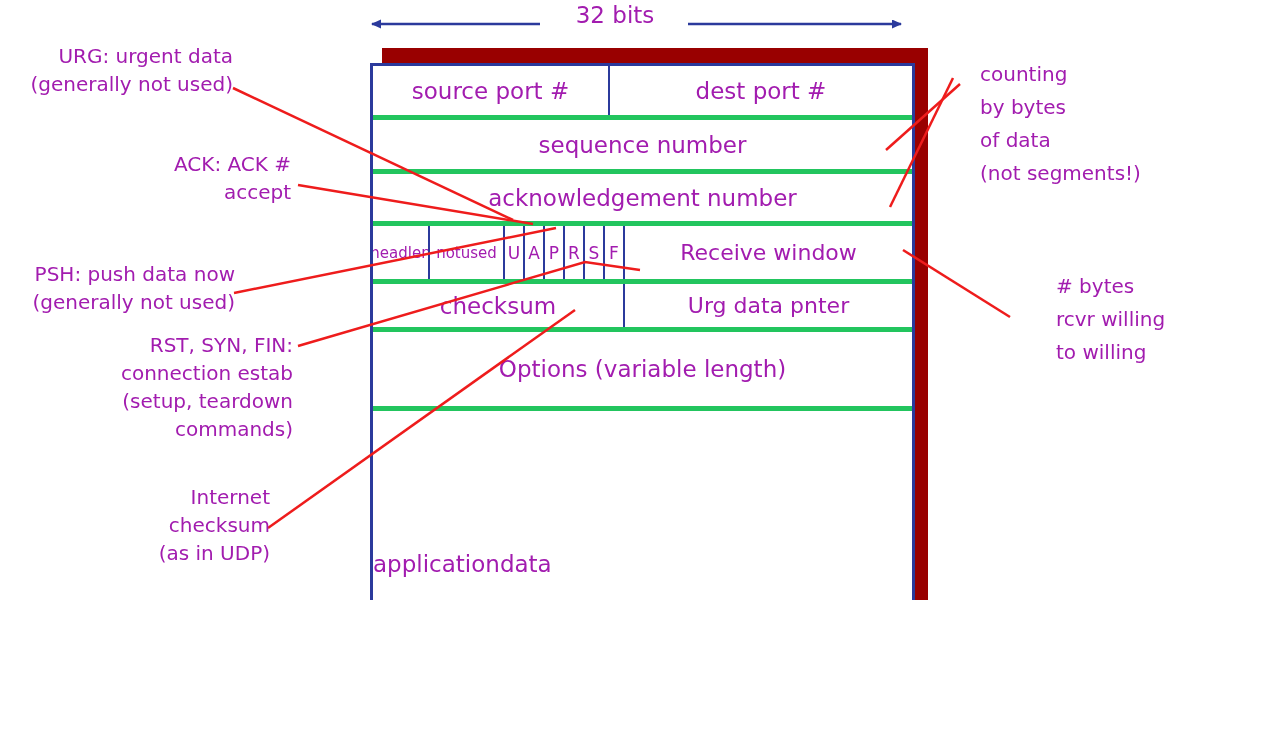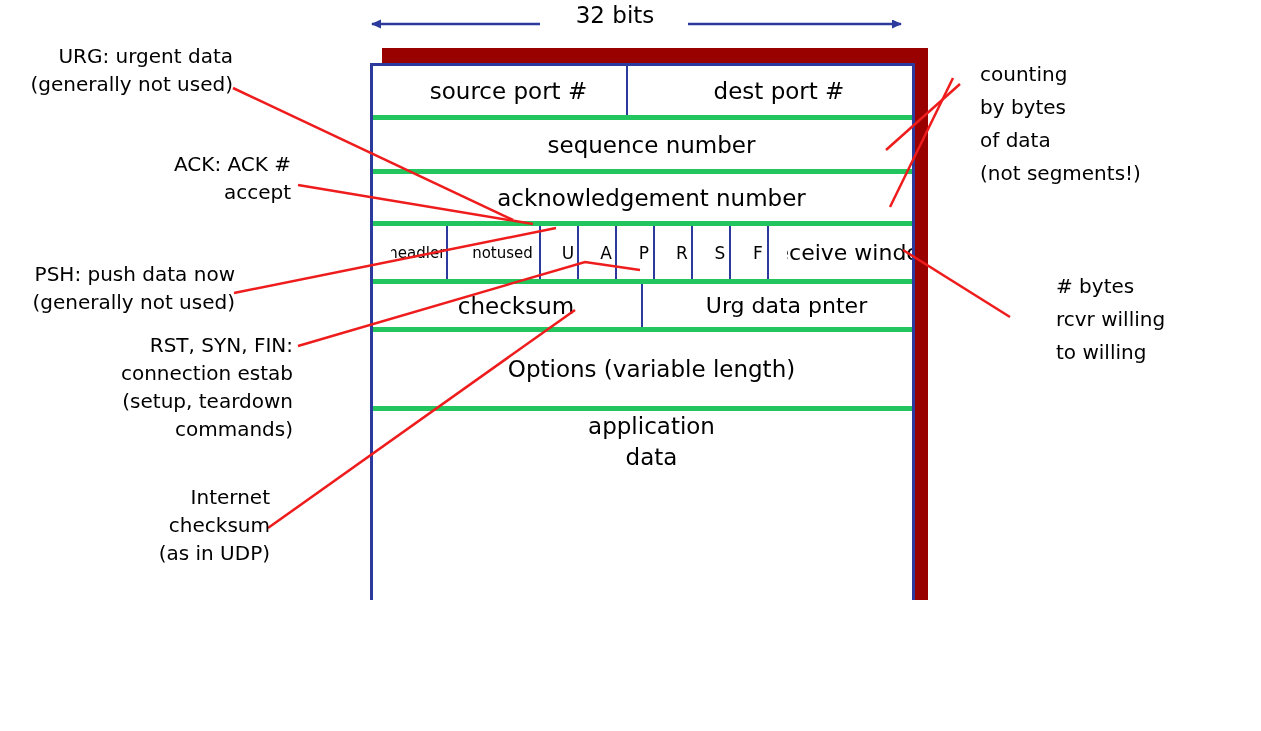--- a/index.html
+++ b/index.html
@@ -1,45 +1,45 @@
 <!DOCTYPE html>
 <html><head>
 <meta charset="utf-8">
 <style>
   html,body { margin:0; padding:0; background:#ffffff; }
   .canvas {
     position:relative; width:1261px; height:600px; background:#ffffff;
-    font-family:"DejaVu Sans", sans-serif; color:#000000; overflow:hidden;
+    font-family:"DejaVu Sans", sans-serif; color:#a21caf; overflow:hidden;
   }
   
   .shadow { position:absolute; left:382px; top:48px; width:546px; height:661px; background:#990000; z-index:1; }
 
   
   .bits-title { position:absolute; left:560px; top:2px; width:110px; text-align:center;
     font-size:23px; z-index:4; }
 
   
   .tcp {
     position:absolute; left:370px; top:63px; width:545px; height:657px; box-sizing:border-box;
     background:#ffffff; border:3px solid #2b3a9c; display:flex; flex-direction:column; z-index:2;
   }
   .row { display:flex; box-sizing:border-box; flex-shrink:0; }
   .row + .row { border-top:5px solid #22c55e; }
   .r1 { height:49px; } .r2 { height:54px; } .r3 { height:52px; }
   .r4 { height:58px; } .r5 { height:48px; } .r6 { height:79px; } .r7 { flex:1; }
   .cell {
     display:flex; align-items:center; justify-content:center; box-sizing:border-box;
-    font-size:23px; white-space:nowrap; overflow:hidden;margin-left:18px;
+    font-size:23px; white-space:nowrap; overflow:hidden;
   }
   .vline { border-right:2px solid #2b3a9c; }
   .grow { flex:1; }
   .w-src { width:237px; } .w-hl { width:57px; } .w-nu { width:75px; }
   .w-flag { width:20px; font-size:17px; } .w-ck { width:252px; }
   .two-line { flex-direction:row; font-size:15px; line-height:16px; justify-content:center; }
-  .appdata { flex-direction:column; justify-content:flex-start; padding-top:0;
+  .appdata { flex-direction:row; justify-content:flex-start; padding-top:0;
     font-size:23px; line-height:31px; }
 
   
   .ann { position:absolute; font-size:20px; z-index:4; white-space:nowrap; }
   .ann-left { text-align:right; line-height:28px; }
   .ann-right { text-align:left; line-height:33px; }
   .a-urg { right:1028px; top:42px; }
   .a-ack { right:970px;  top:150px; }
   .a-psh { right:1026px; top:260px; }
   .a-rst { right:968px;  top:331px; }

